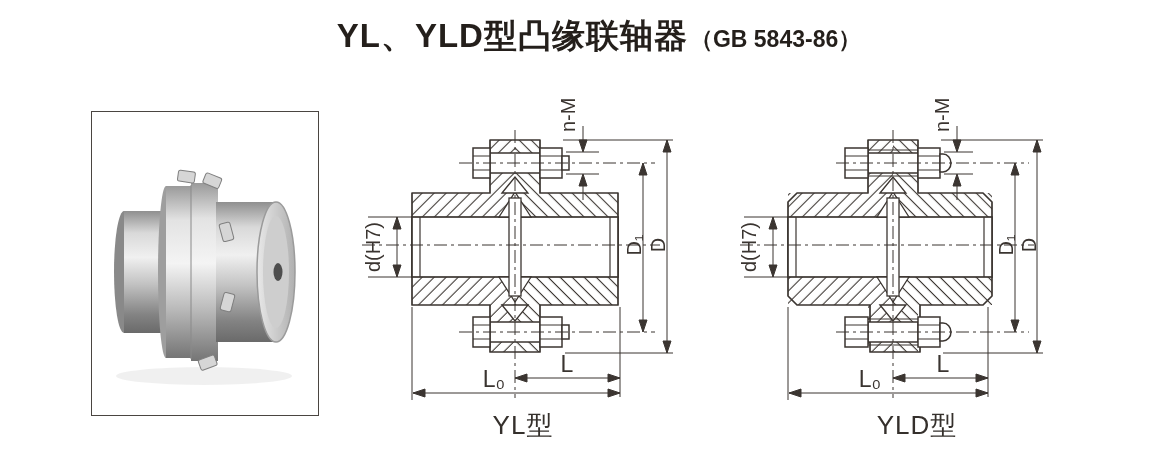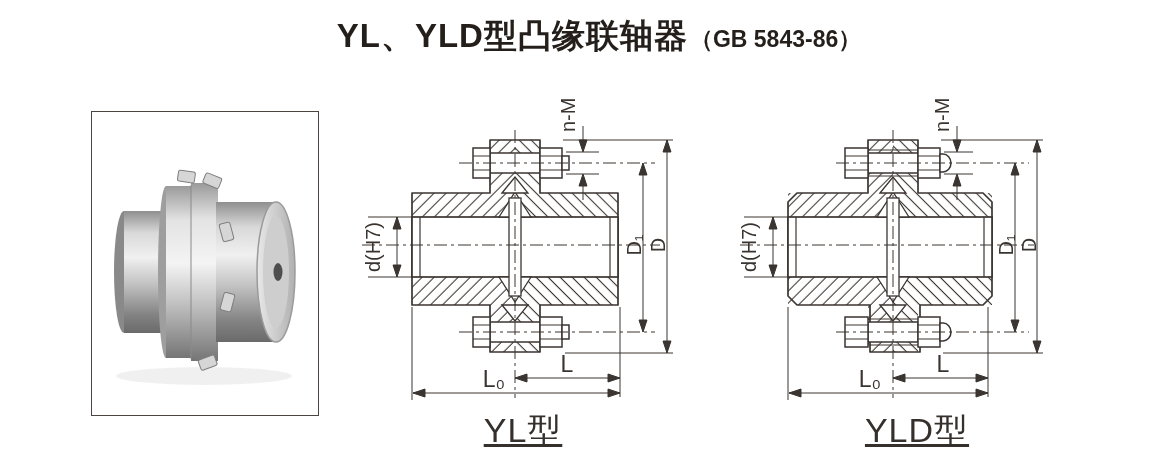--- a/index.html
+++ b/index.html
@@ -4,21 +4,21 @@
 <style>
   html,body{margin:0;padding:0;background:#ffffff;}
   .page{position:relative;width:1170px;height:456px;background:#ffffff;
         font-family:"Liberation Sans",sans-serif;overflow:hidden;}
   .title-row{position:absolute;left:0;right:0;top:14px;text-align:center;padding-left:28px;}
   .t-main{font-size:33px;font-weight:bold;color:#241f1b;letter-spacing:1px;}
   .t-std{font-size:23px;font-weight:bold;color:#241f1b;margin-left:2px;}
   .photo-box{position:absolute;left:91px;top:111px;width:228px;height:305px;
              border:1.5px solid #4a4541;background:#fff;box-sizing:border-box;}
   .drw{position:absolute;}
-  .caption{position:absolute;text-align:center;font-size:34px;color:#35302c;letter-spacing:1px;text-decoration:underline;}
+  .caption{position:absolute;text-align:center;font-size:26px;color:#35302c;letter-spacing:1px;}
   svg text{font-family:"Liberation Sans",sans-serif;fill:#3a3430;}
   .dimtxt{font-size:20px;}
   .dimtxt-lg{font-size:23px;}
 </style>
 </head>
 <body>
 
 <div class="page">
 
   <div class="title-row">

